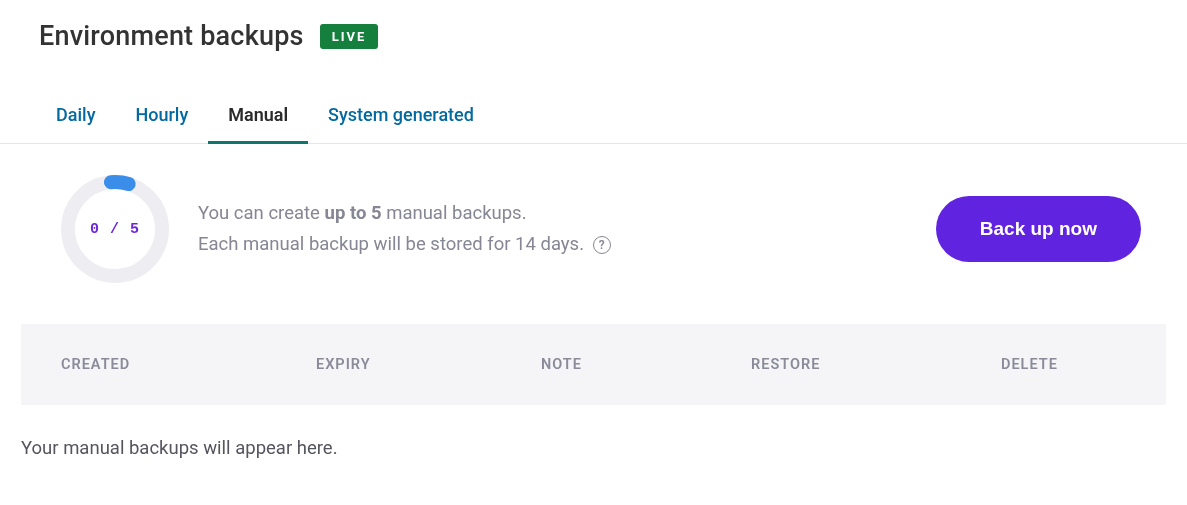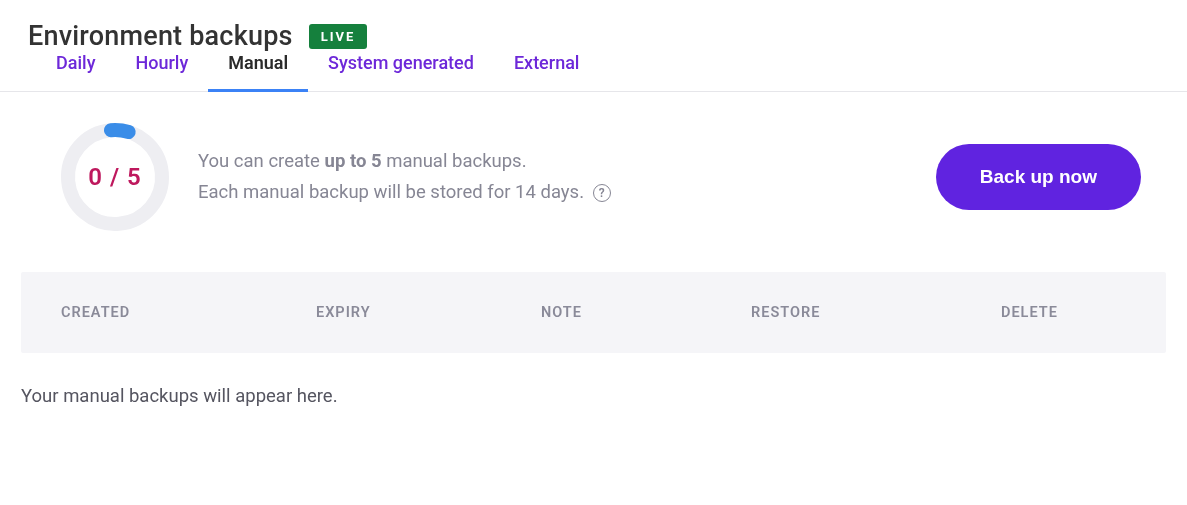--- a/index.html
+++ b/index.html
@@ -12,21 +12,22 @@
       background: #ffffff;
       color: #2b2b2b;
       width: 1187px;
       height: 505px;
       padding-top: 20px;
     }
     .header {
       display: flex;
       align-items: center;
       gap: 16px;
-      padding-left: 28px;
+      padding-left: 39px;
+      margin-bottom: 52px;
     }
     .page-title {
       font-size: 27px;
       font-weight: 500;
       color: #333;
       letter-spacing: 0.2px;
     }
     .live-badge {
       background: #15803d;
       color: #ffffff;
@@ -42,29 +43,29 @@
       border-bottom: 1px solid #e6e6ea;
     }
     .tabs {
       display: flex;
       gap: 0;
     }
     .tab {
       padding: 0 20px 16px 20px;
       font-size: 18px;
       font-weight: 500;
-      color: #6d28d9;
+      color: #0369a1;
       cursor: pointer;
       border-bottom: 2px solid transparent;
       margin-bottom: -1px;
     }
     .tab.active {
       color: #2b2b2b;
       font-weight: 600;
-      border-bottom: 3px solid #3b82f6;
+      border-bottom: 3px solid #0f766e;
     }
     .content-area {
       padding: 30px 36px 0 60px;
     }
     .info-row {
       display: flex;
       align-items: center;
       gap: 28px;
     }
     .progress-circle {
@@ -74,24 +75,25 @@
       flex-shrink: 0;
     }
     .progress-circle svg {
       transform: rotate(-95deg);
     }
     .progress-text {
       position: absolute;
       top: 50%;
       left: 50%;
       transform: translate(-50%, -50%);
-      font-size: 24px;
-      font-weight: 600;
-      color: #be185d;
+      font-size: 15px;
+      font-weight: 600;
+      color: #6d28d9;
       letter-spacing: 1px;
+      font-family: Liberation Mono, monospace;
     }
     .info-text {
       flex: 1;
       font-size: 18.5px;
       color: #868694;
       line-height: 1.7;
     }
     .info-text strong {
       font-weight: 700;
       color: #868694;
@@ -158,21 +160,20 @@
   <h1 class="page-title">Environment backups</h1>
   <span class="live-badge">LIVE</span>
 </div>
 
 <div class="tabs-container">
   <div class="tabs">
     <div class="tab">Daily</div>
     <div class="tab">Hourly</div>
     <div class="tab active">Manual</div>
     <div class="tab">System generated</div>
-    <div class="tab">External</div>
   </div>
 </div>
 
 <div class="content-area">
   <div class="info-row">
     <div class="progress-circle">
       <svg width="110" height="110" viewBox="0 0 110 110">
         <circle cx="55" cy="55" r="47" fill="none" stroke="#eeeef2" stroke-width="14"></circle>
         <circle cx="55" cy="55" r="47" fill="none" stroke="#3a8de8" stroke-width="14" stroke-linecap="round" stroke-dasharray="18 295"></circle>
       </svg>

